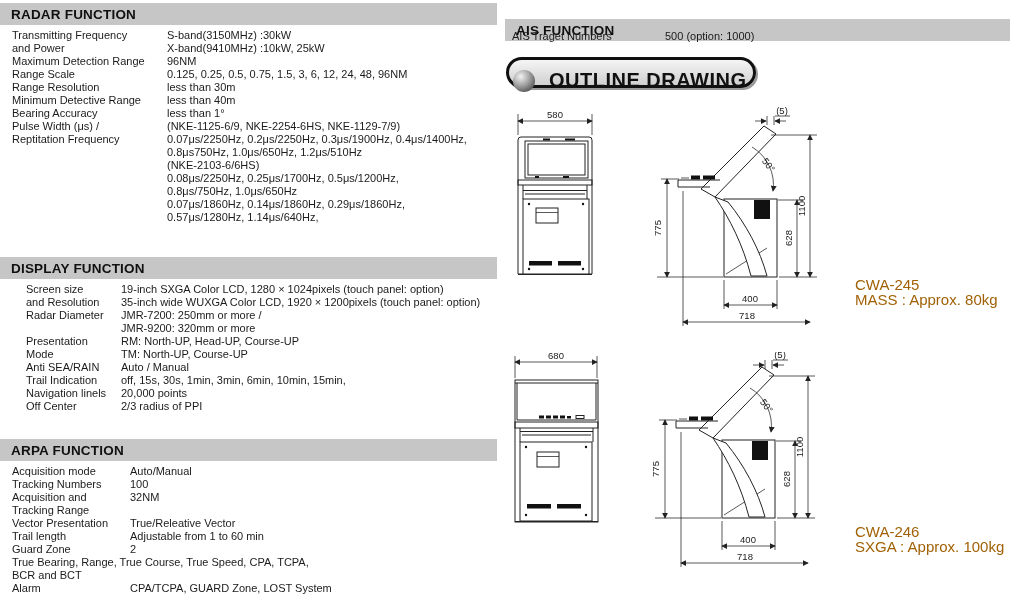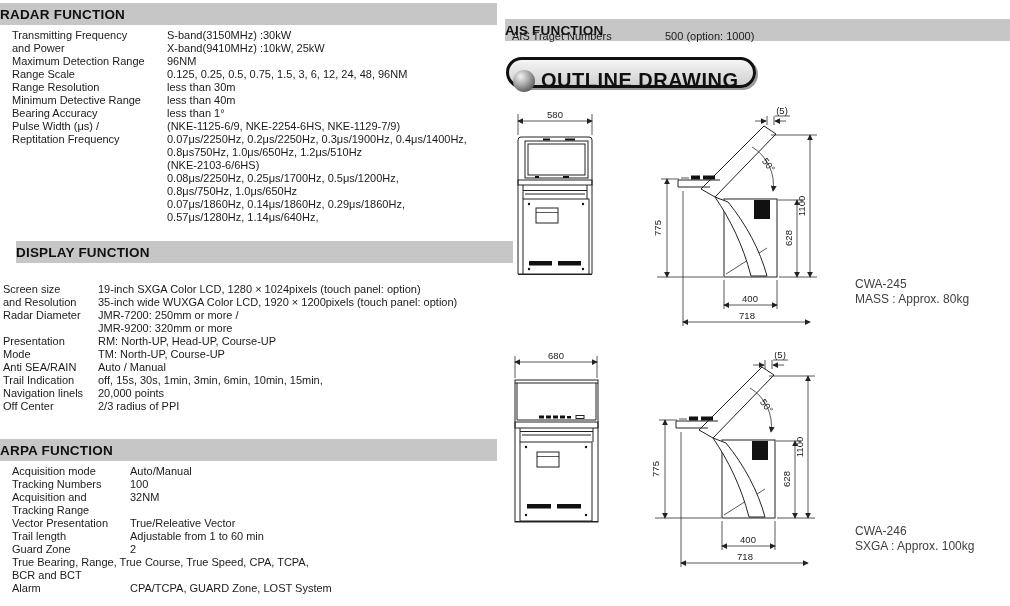--- a/index.html
+++ b/index.html
@@ -1,31 +1,31 @@
 <!DOCTYPE html>
 <html><head>
 <meta charset="utf-8">
 <style>
   html,body{margin:0;padding:0;background:#fff;}
   #page{position:relative;width:1010px;height:606px;background:#fff;overflow:hidden;
         font-family:"Liberation Sans","DejaVu Sans",sans-serif;color:#1b1b1b;}
   .hbar{position:absolute;height:22px;background:#c6c6c6;display:flex;align-items:center;
-        font-weight:bold;font-size:13.5px;letter-spacing:.2px;color:#101010;box-sizing:border-box;}
+        padding-left:11px;font-weight:bold;font-size:13.5px;letter-spacing:.2px;color:#101010;box-sizing:border-box;}
   .spec-table{position:absolute;font-size:11px;line-height:13px;color:#1b1b1b;}
   .spec-row{display:flex;}
   .spec-label{width:var(--labw);flex:none;}
   .spec-value{flex:1;}
   .badge{position:absolute;left:506px;top:57px;width:250px;height:31px;box-sizing:border-box;
-         display:flex;align-items:center;gap:6px;padding:16px 10px 0 4px;
+         display:flex;align-items:center;gap:14px;padding:16px 10px 0 4px;
          border:3px solid #101010;border-radius:17px;
          background:linear-gradient(#f5f5f5,#d0d0d0);box-shadow:2px 2px 0 #9a9a9a;}
   .badge .ball{width:22px;height:22px;border-radius:50%;flex:none;
          background:radial-gradient(circle at 35% 30%,#f2f2f2,#a8a8a8 40%,#666 72%,#3d3d3d);}
   .badge .blabel{font-weight:bold;font-size:20px;letter-spacing:.5px;color:#101010;white-space:nowrap;}
-  .model{position:absolute;font-size:12px;line-height:15px;color:#404040;}
+  .model{position:absolute;font-size:15px;line-height:15px;color:#a16207;}
   .drawing{position:absolute;}
   svg .ln{stroke:#222;stroke-width:1;fill:none;}
   svg .fw{fill:#fff;stroke:#222;stroke-width:1;}
   svg .dim,svg .thin{stroke:#222;stroke-width:.75;fill:none;}
   svg .blk{fill:#111;stroke:none;}
   svg text{font-size:9.5px;fill:#1b1b1b;font-family:"Liberation Sans","DejaVu Sans",sans-serif;}
   svg text.ctr{text-anchor:middle;}
 </style>
 </head>
 <body>
@@ -97,24 +97,24 @@
           <div>0.8μs750Hz, 1.0μs/650Hz, 1.2μs/510Hz</div>
           <div>(NKE-2103-6/6HS)</div>
           <div>0.08μs/2250Hz, 0.25μs/1700Hz, 0.5μs/1200Hz,</div>
           <div>0.8μs/750Hz, 1.0μs/650Hz</div>
           <div>0.07μs/1860Hz, 0.14μs/1860Hz, 0.29μs/1860Hz,</div>
           <div>0.57μs/1280Hz, 1.14μs/640Hz,</div>
         </div>
       </div>
     </div>
 
-  <div class="hbar" style="left:0;top:241px;width:497px;margin-left:16px;">
+  <div class="hbar" style="left:0;top:257px;width:497px;">
     <span>DISPLAY FUNCTION</span>
   </div>
-  <div class="spec-table" style="left:3px;top:283px;width:484px;--labw:95px;">
+  <div class="spec-table" style="left:26px;top:283px;width:484px;--labw:95px;">
       <div class="spec-row">
         <div class="spec-label">
           <div>Screen size</div>
           <div>and Resolution</div>
         </div>
         <div class="spec-value">
           <div>19-inch SXGA Color LCD, 1280 × 1024pixels (touch panel: option)</div>
           <div>35-inch wide WUXGA Color LCD, 1920 × 1200pixels (touch panel: option)</div>
         </div>
       </div>

